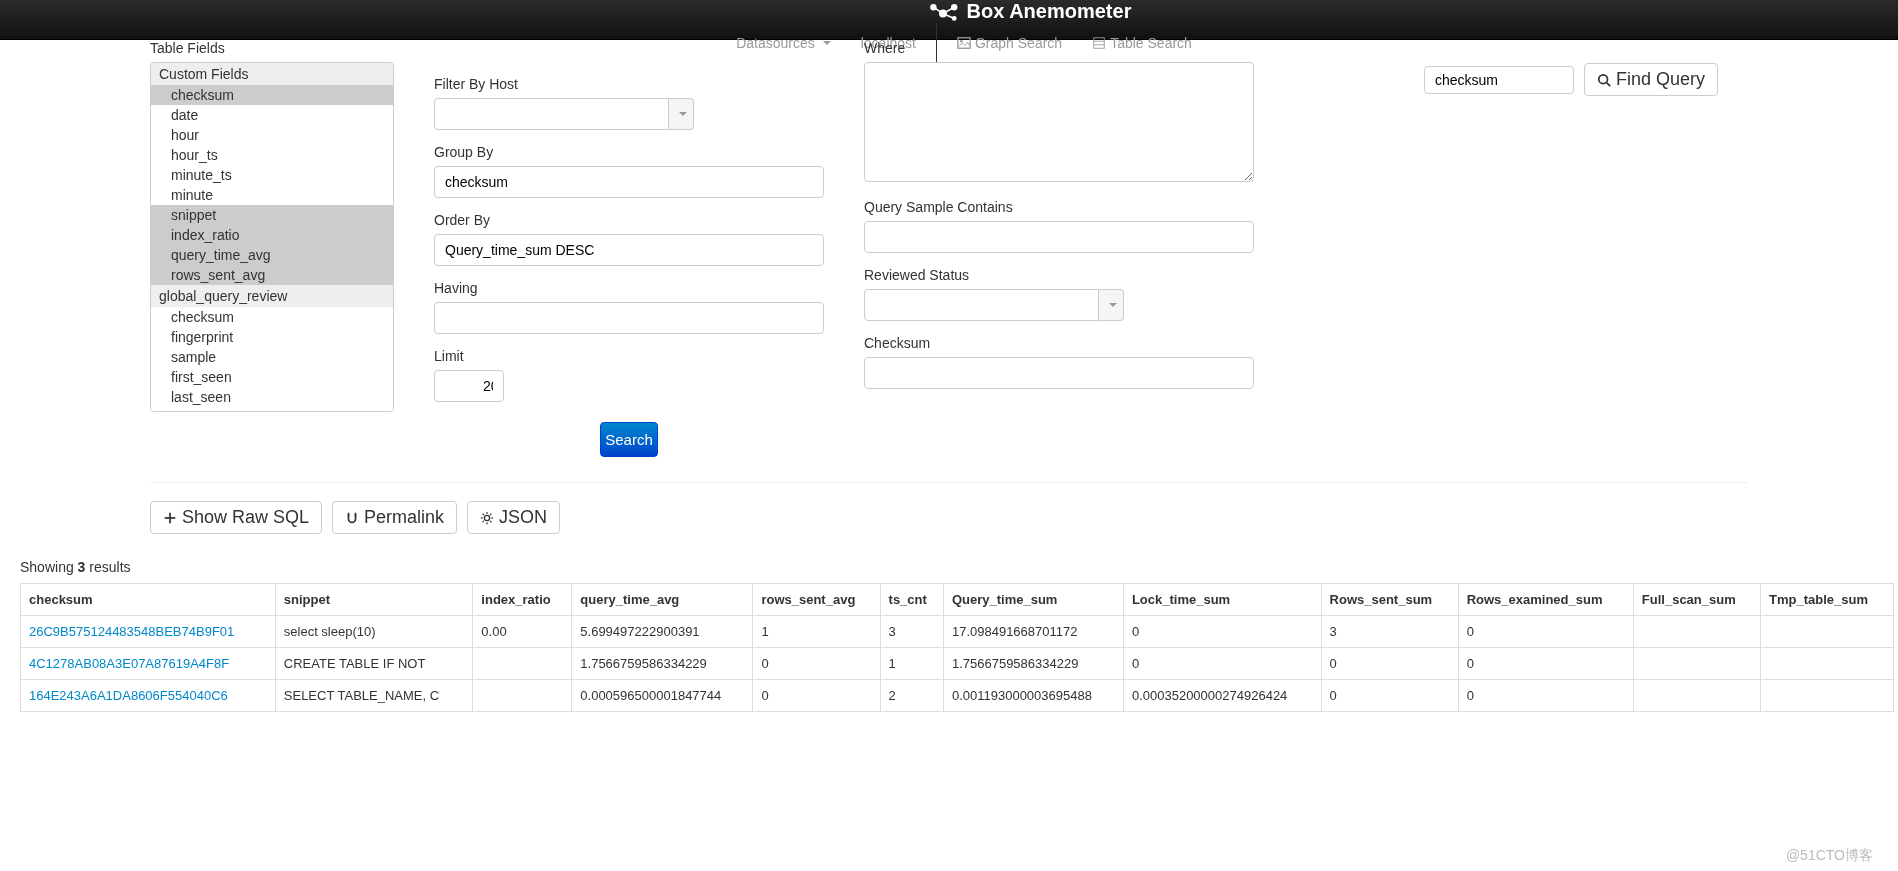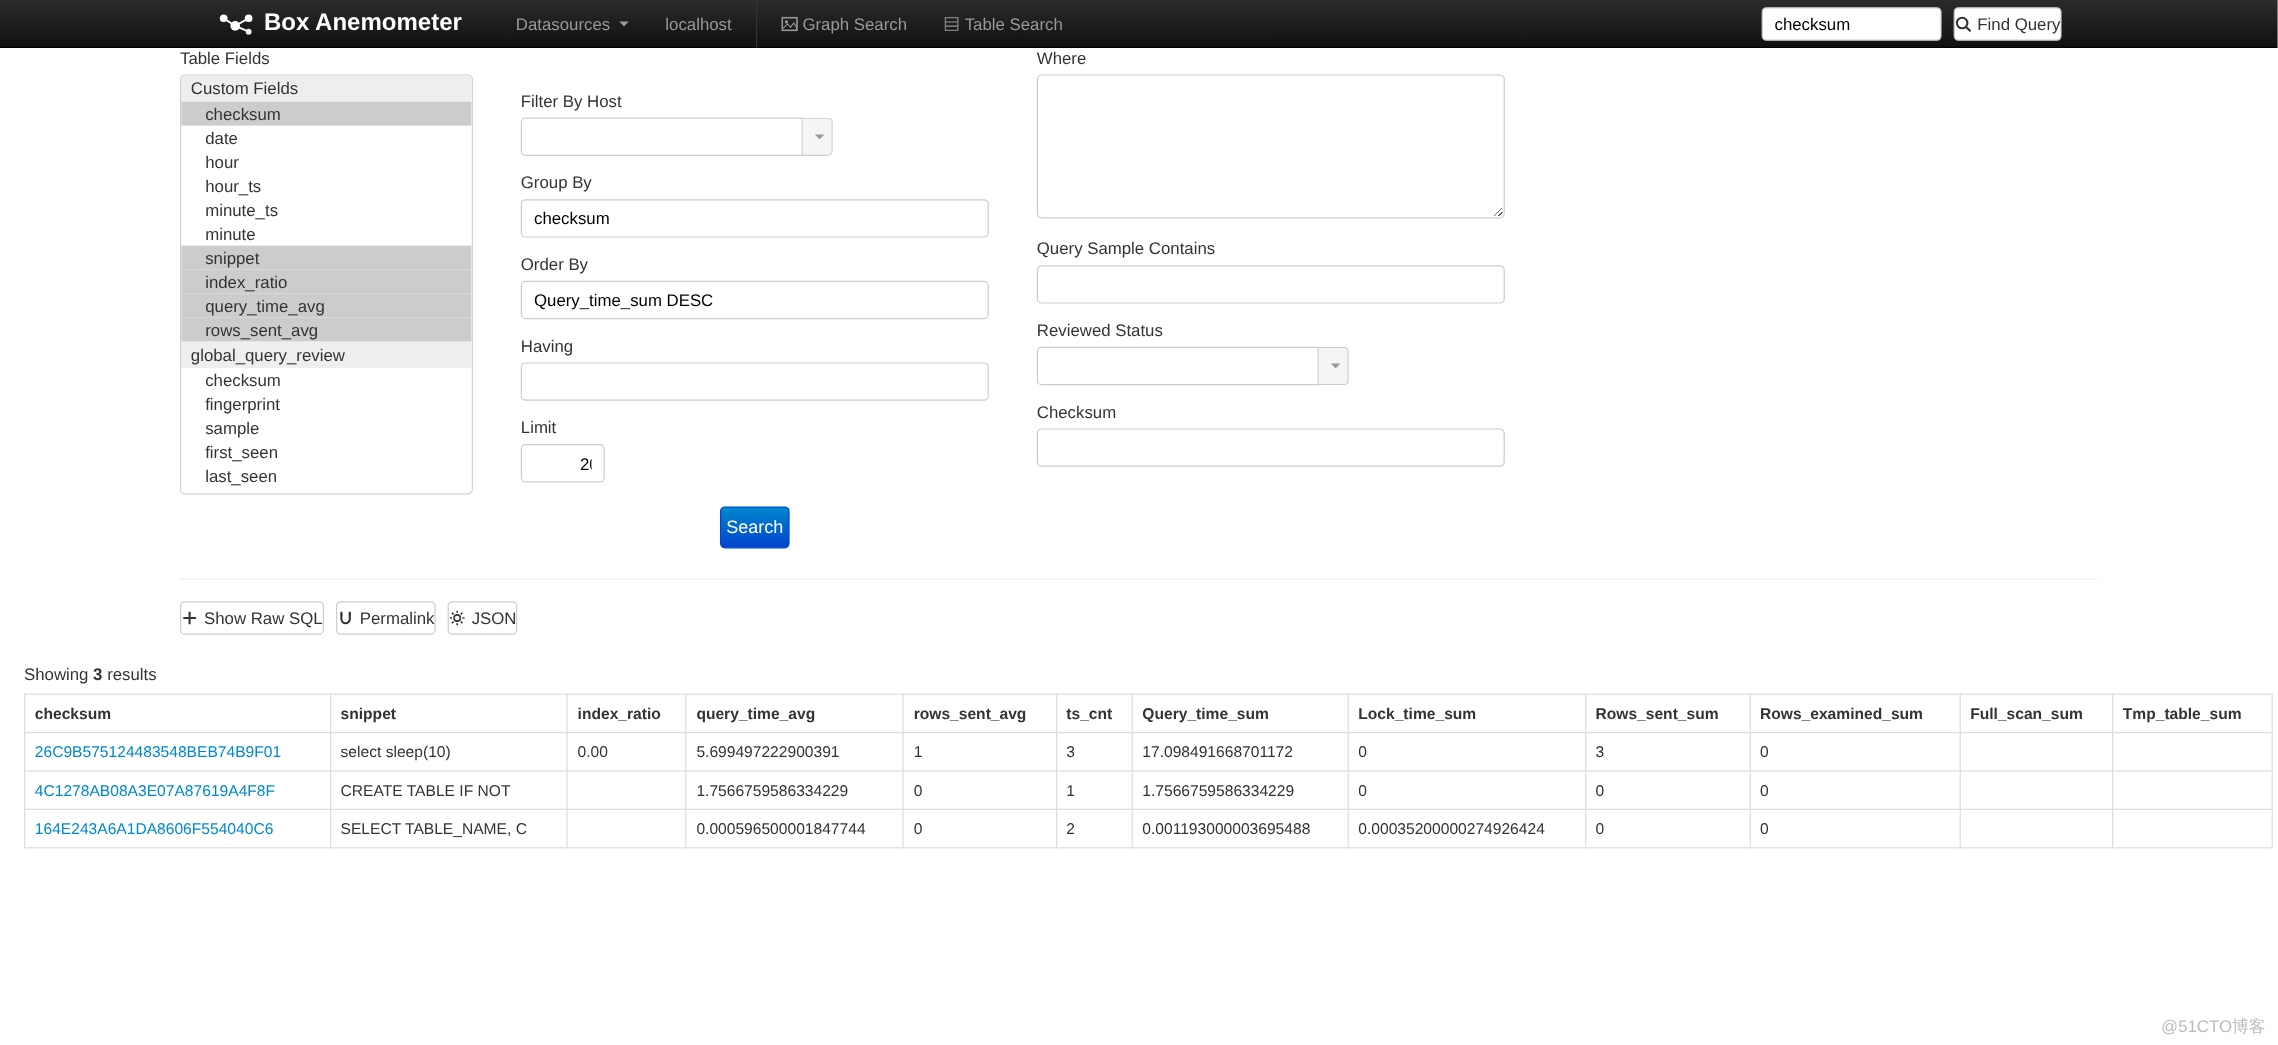--- a/index.html
+++ b/index.html
@@ -1,25 +1,25 @@
 <!DOCTYPE html>
 <html><head>
 <meta charset="utf-8">
 <style>
 * { box-sizing: border-box; margin: 0; padding: 0; }
 body { font-family: "Helvetica Neue", Helvetica, Arial, sans-serif; font-size: 14px; color: #333; background: #fff; }
-.navbar { background: #1b1b1b; background-image: linear-gradient(#2b2b2b,#111); border-bottom: 1px solid #000; height: 40px; display: flex; align-items: center; padding: 0 20px; }
+.navbar { background: #1b1b1b; background-image: linear-gradient(#2b2b2b,#111); border-bottom: 1px solid #000; height: 40px; display: flex; align-items: center; padding: 0 20px; flex-direction: column; }
 .brand { display: flex; align-items: center; color: #fff; font-size: 20px; font-weight: 600; margin-left: 160px; gap: 8px; }
 .brand svg { width: 32px; height: 20px; }
 .nav-items { display: flex; align-items: center; margin-left: 30px; gap: 0; }
 .nav-link { color: #999; padding: 10px 15px; display: flex; align-items: center; gap: 4px; cursor: pointer; font-size: 14px; }
 .nav-divider { width: 1px; height: 40px; background: #333; margin: 0 5px; }
 .nav-right { margin-left: auto; display: flex; align-items: center; gap: 10px; margin-right: 160px;}
 .search-box { background: #fff; border: 1px solid #ccc; border-radius: 4px; padding: 5px 10px; font-size: 14px; width: 150px; }
-.btn { background: #fff; border: 1px solid #ccc; border-radius: 4px; padding: 5px 0; font-size: 14px; cursor: pointer; display: inline-flex; align-items: center; gap: 5px; color:#333;}
+.btn { background: #fff; border: 1px solid #ccc; border-radius: 4px; padding: 5px 12px; font-size: 18px; cursor: pointer; display: inline-flex; align-items: center; gap: 5px; color:#333;}
 .btn-primary { background: #006dcc; background-image: linear-gradient(#08c,#04c); color: #fff; border-color: #04c; padding: 8px 4px; font-size: 15px;}
 .container { padding: 0 20px; }
 .form-row { display: flex; gap: 40px; padding-left: 130px; }
 .left-col { width: 244px; }
 .mid-col { width: 390px; margin-top: 36px; }
 .right-col { width: 390px; }
 .field-label { font-size: 14px; color: #333; margin-bottom: 6px; margin-top: 14px; display:block;}
 .listbox { border: 1px solid #ccc; border-radius: 4px; height: 350px; overflow-y: scroll; background: #fff; font-size: 14px;}
 .listbox .group-header { font-weight: normal; padding: 3px 8px; background: #eee;}
 .listbox .option { padding: 2px 8px 2px 20px; cursor: pointer; }
@@ -32,21 +32,21 @@
 .textarea { width: 100%; height: 120px; border: 1px solid #ccc; border-radius: 4px; padding: 6px; resize: both; font-size:14px;}
 .center-btn { text-align: center; margin-top: 20px; }
 .hr { border: none; border-top: 1px solid #eee; margin: 25px 130px 18px 130px; }
 .action-btns { padding-left: 130px; display: flex; gap: 10px; }
 .results-info { padding: 25px 0 8px 0; font-size: 14px; }
 .table { width: 100%; border-collapse: collapse; font-size: 13px; }
 .table th, .table td { border: 1px solid #ddd; padding: 8px; text-align: left; vertical-align: top; }
 .table th { background: #fff; font-weight: bold; }
 .link { color: #08c; cursor: pointer; }
 .caret { display:inline-block; width:0; height:0; border-left:4px solid transparent; border-right:4px solid transparent; border-top:4px solid #999; margin-left:4px; vertical-align:middle;}
-.watermark { position: fixed; bottom: 6px; right: 10px; color: #bbb; font-size: 14px;}
+.watermark { position: fixed; bottom: 6px; right: 25px; color: #bbb; font-size: 14px;}
 .table-wrap { padding: 0 4px 20px 20px; overflow-x:auto;}
 .icon-sm { width:14px; height:14px; }
 </style>
 </head>
 <body>
 
 <div class="navbar">
   <div class="brand">
     <svg viewBox="0 0 40 24">
         <g fill="#fff">

